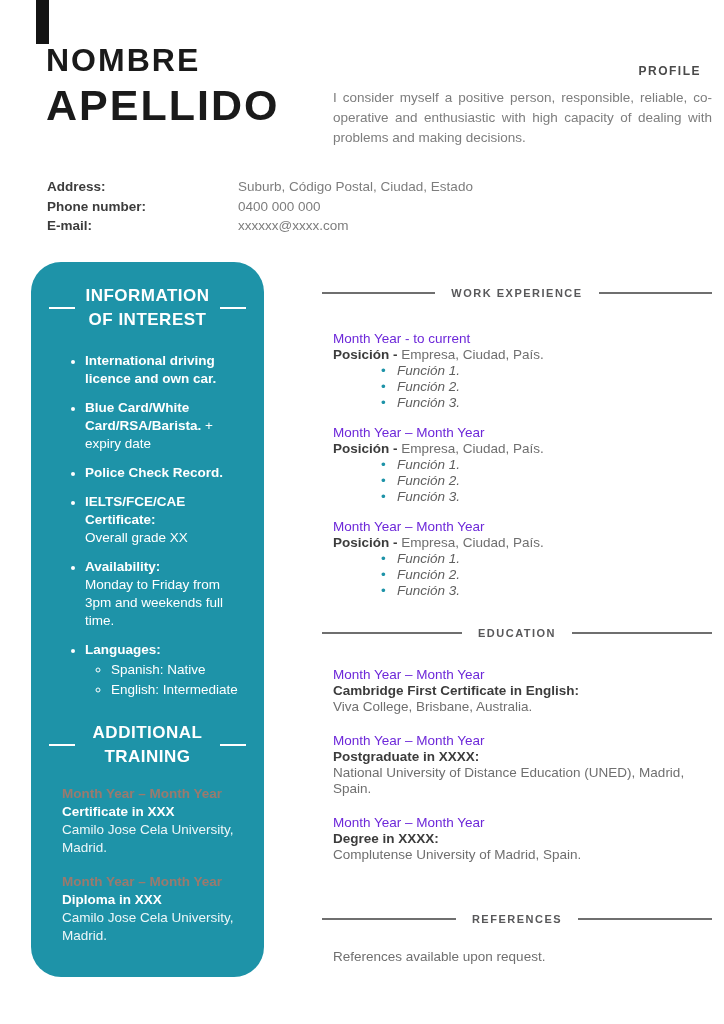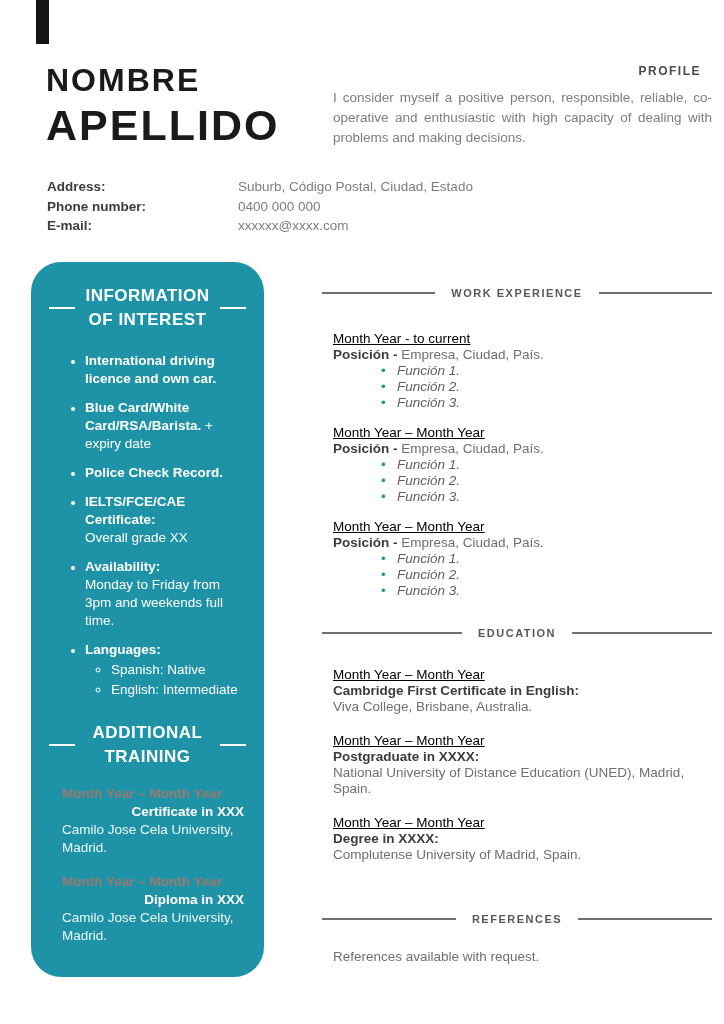--- a/index.html
+++ b/index.html
@@ -15,21 +15,21 @@
 
   
   .top-accent-bar {
     position: absolute;
     left: 36px; top: 0;
     width: 13px; height: 44px;
     background: #141414;
   }
 
   
-  .name { position: absolute; left: 46px; top: 60px; margin: 0; color: #1a1a1a; }
+  .name { position: absolute; left: 46px; top: 40px; margin: 0; color: #1a1a1a; }
   .name-first { display: block; font-size: 32px; font-weight: 700; letter-spacing: 2px; line-height: 40px; }
   .name-last  { display: block; font-size: 43px; font-weight: 700; letter-spacing: 2px; line-height: 50px; }
 
   
   .profile-heading {
     position: absolute; right: 23px; top: 64px;
     font-size: 12px; font-weight: 700; letter-spacing: 1.5px; color: #4a4a4a;
   }
   .profile-text {
     position: absolute; left: 333px; top: 88px; width: 379px; margin: 0;
@@ -63,32 +63,32 @@
   .sidebar-list > li::marker { color: #ffffff; font-size: 12px; }
   .item-bold { font-weight: 700; }
   .rest-inline { font-weight: 400; }
   .rest-block { display: block; font-weight: 400; }
   .sub-list { list-style: circle; margin: 2px 0 0; padding: 0 0 0 26px; }
   .sub-list li { margin: 0 0 2px; font-weight: 400; }
 
   .training-heading { margin-top: 22px; }
   .training-entry { margin: 16px 0 0; padding-left: 11px; font-size: 13.5px; line-height: 18px; }
   .t-period { color: #9a7a6e; font-weight: 700; }
-  .t-title { color: #ffffff; font-weight: 700; text-align: right; }
+  .t-title { color: #ffffff; font-weight: 700; }
   .t-detail { color: rgba(255,255,255,0.92); }
 
   
   .main { position: absolute; left: 322px; top: 281px; width: 390px; }
   .sec-heading { display: flex; align-items: center; gap: 16px; color: #58585a; }
   .sec-rule { flex: 1; height: 2px; background: #6f6f6f; }
   .sec-title { font-size: 11px; font-weight: 700; letter-spacing: 1.5px; line-height: 24px; white-space: nowrap; }
 
   .work-entry { margin-top: 26px; padding-left: 11px; font-size: 13.5px; line-height: 16px; }
   .work-entry + .work-entry { margin-top: 14px; }
-  .entry-period { color: #000000; text-decoration: underline; }
+  .entry-period { color: #6d28d9; }
   .pos-bold { font-weight: 700; color: #3c3c3c; margin-top: 36px; }
   .pos-rest { color: #6f6f6f; }
   .func-list { list-style: none; margin: 0; padding: 0 0 0 48px; }
   .func-list li { position: relative; padding-left: 16px; font-style: italic; color: #5f5f5f; }
   .func-list li::before { content: "\2022"; position: absolute; left: 0; top: 0; color: #1e93a8; font-style: normal; }
 
   .edu-heading { margin-top: 22px; }
   .edu-entry { margin-top: 22px; padding-left: 11px; font-size: 13.5px; line-height: 16px; }
   .edu-entry + .edu-entry { margin-top: 18px; }
   .edu-title { display: block; font-weight: 700; color: #3c3c3c; }
@@ -242,17 +242,17 @@
       <span class="entry-period">Month Year – Month Year</span>
       <span class="edu-title">Degree in XXXX:</span>
       <span class="edu-detail">Complutense University of Madrid, Spain.</span>
     </div>
 
     <div class="sec-heading ref-heading">
       <span class="sec-rule"></span>
       <span class="sec-title">REFERENCES</span>
       <span class="sec-rule"></span>
     </div>
-    <p class="ref-text">References available with request.</p>
+    <p class="ref-text">References available upon request.</p>
 
   </main>
 
 </div>
 
 </body></html>

